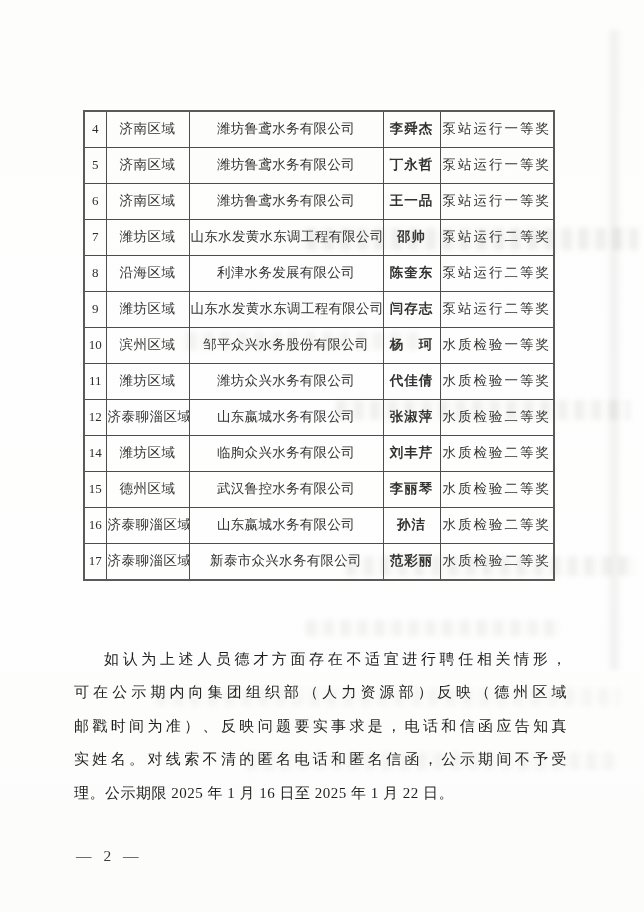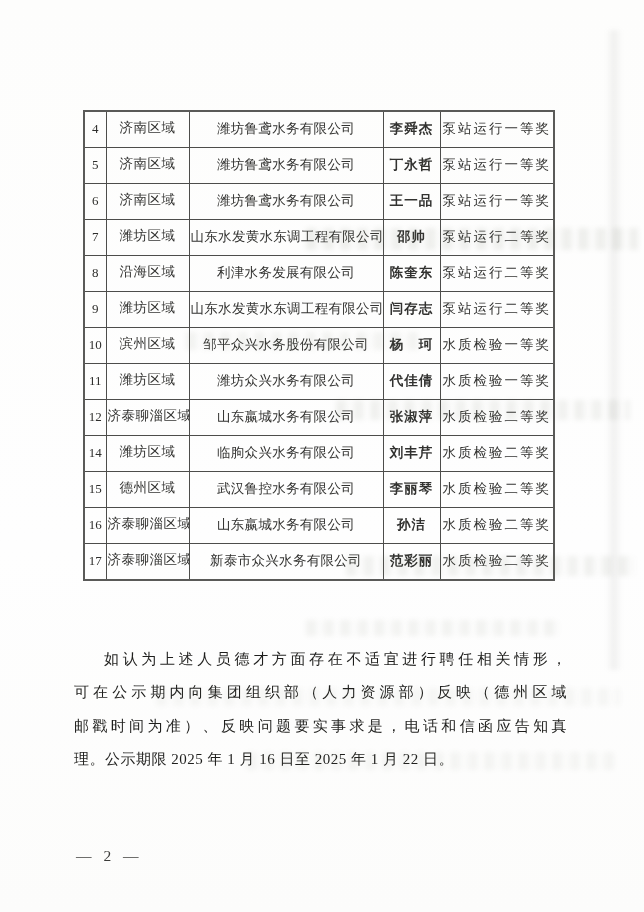--- a/index.html
+++ b/index.html
@@ -24,21 +24,21 @@
     text-align:center;vertical-align:middle;
     color:#323230;
     font-size:13.5px;
     padding:0 1px;
     height:35px;
     line-height:1.1;
     white-space:nowrap;
     overflow:hidden;
   }
   .awards-table .col-no{font-size:13px;color:#2e2e2c;}
-  .awards-table .col-region{letter-spacing:.5px;font-family:Liberation Mono, monospace;}
+  .awards-table .col-region{letter-spacing:.5px;}
   .awards-table .col-company{letter-spacing:.3px;}
   .awards-table .col-name{letter-spacing:1px;font-weight:bold;}
   .awards-table .col-award{letter-spacing:2px;margin-left:31px;}
   
   .notice{
     position:absolute;left:74px;top:643px;width:493px;
     color:#1f1f1d;
     font-size:15px;
     line-height:33.4px;
     letter-spacing:.5px;
@@ -185,20 +185,21 @@
           <td class="col-name">范彩丽</td>
           <td class="col-award">水质检验二等奖</td>
         </tr>
       </tbody>
   </table>
 
   <div class="notice">
     <div class="pline first">如认为上述人员德才方面存在不适宜进行聘任相关情形，</div>
     <div class="pline">可在公示期内向集团组织部（人力资源部）反映（德州区域</div>
     <div class="pline">邮戳时间为准）、反映问题要实事求是，电话和信函应告知真</div>
+    <div class="pline">实姓名。对线索不清的匿名电话和匿名信函，公示期间不予受</div>
     <div class="pline last">理。公示期限 2025 年 1 月 16 日至 2025 年 1 月 22 日。</div>
   </div>
 
   <div class="page-number">— 2 —</div>
 
   <div class="smudge s1"></div>
   <div class="smudge s2"></div>
   <div class="smudge s3"></div>
   <div class="smudge s4"></div>
   <div class="smudge s5"></div>

